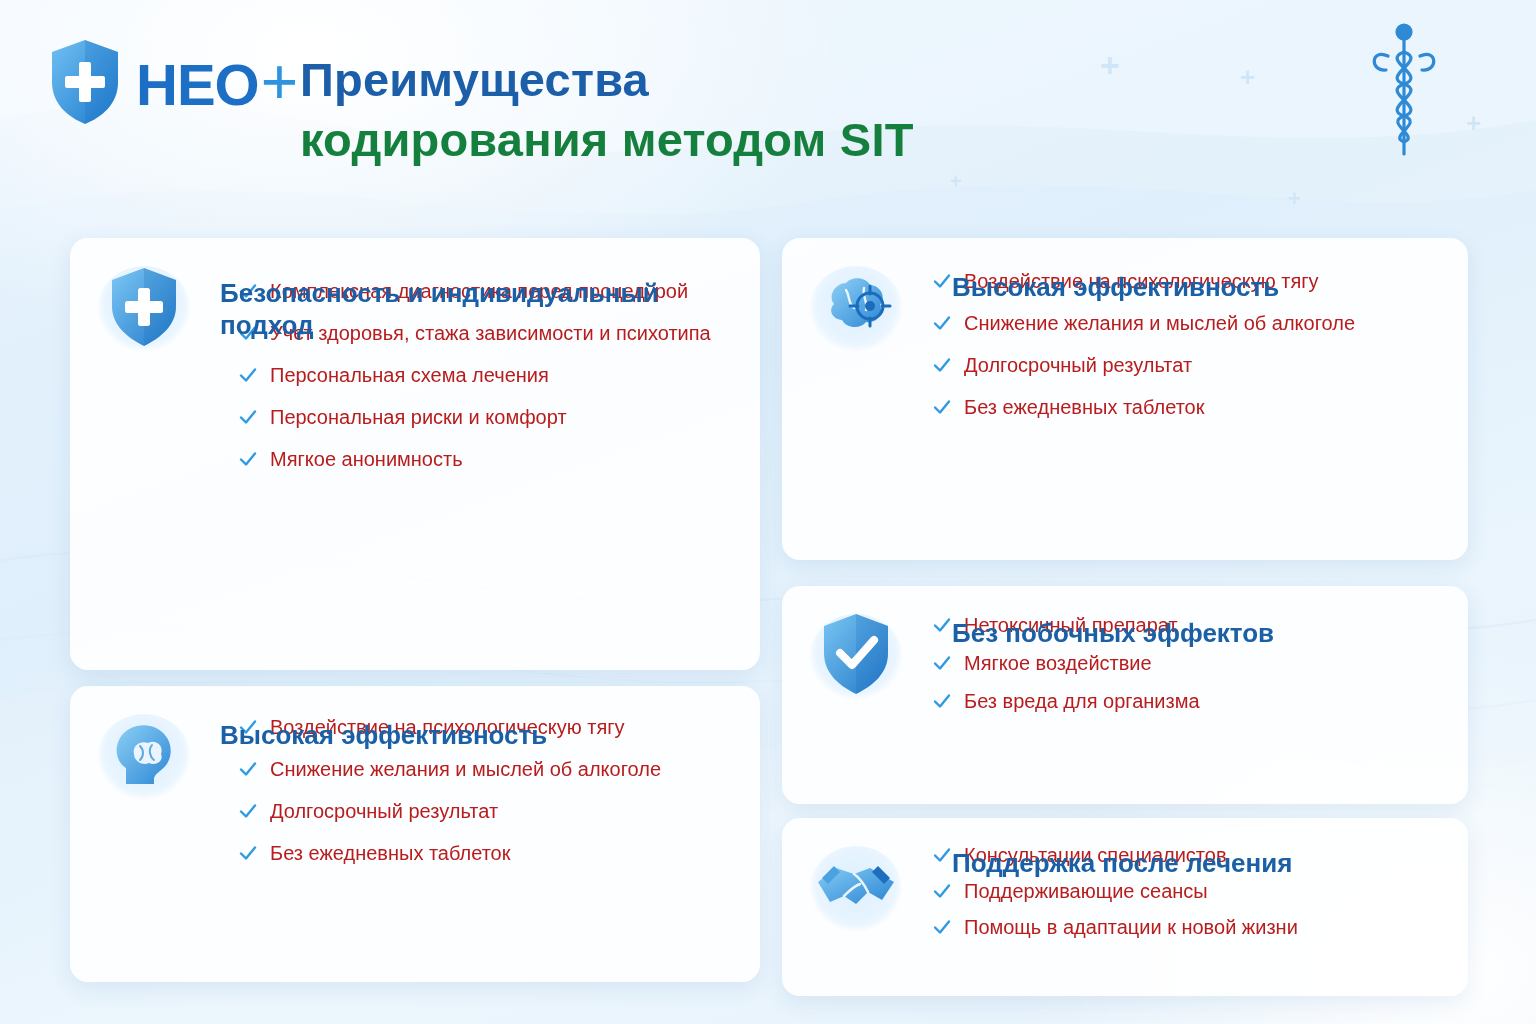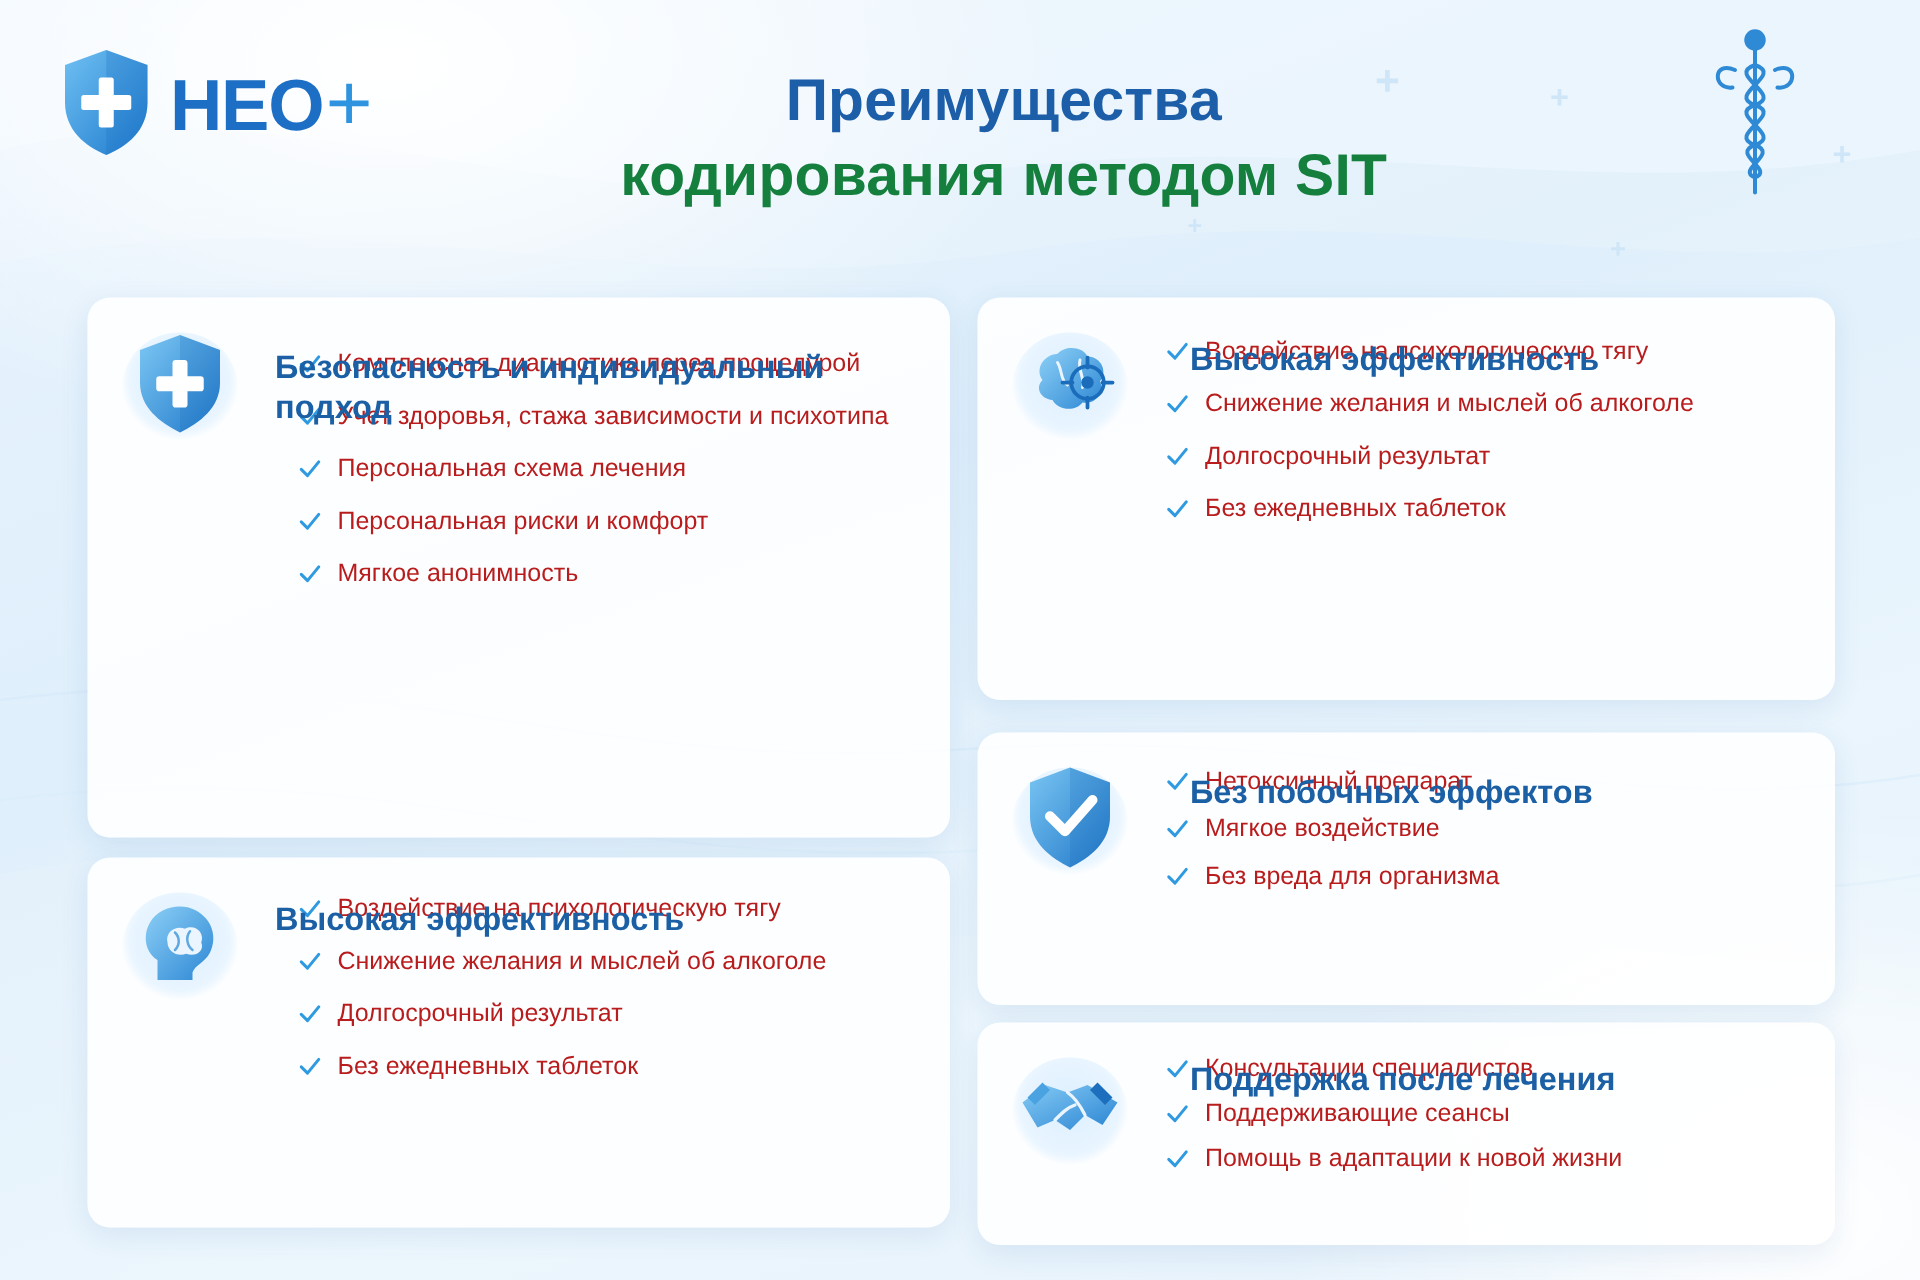--- a/index.html
+++ b/index.html
@@ -39,21 +39,21 @@
   .shield-logo{width:74px;height:88px;position:relative;}
   .logo-text{
     font-size:58px;font-weight:800;letter-spacing:-1px;
     color:#1c6fc4;line-height:1;
     display:flex;align-items:flex-end;
   }
   .logo-text .plus{color:#2f94df;font-weight:400;font-size:64px;margin-left:2px}
 
   .title{
     position:absolute;left:300px;right:230px;top:50px;
-    text-align:center;
+    text-align:left;
     font-size:47px;font-weight:800;line-height:1.28;
     color:#1c5ea8;
     letter-spacing:.2px;
   }
   .title .l2{display:block;}
   .title .sit{color:#15803d;}
 
   .caduceus{position:absolute;right:92px;top:22px;width:80px;height:140px}
 
   

